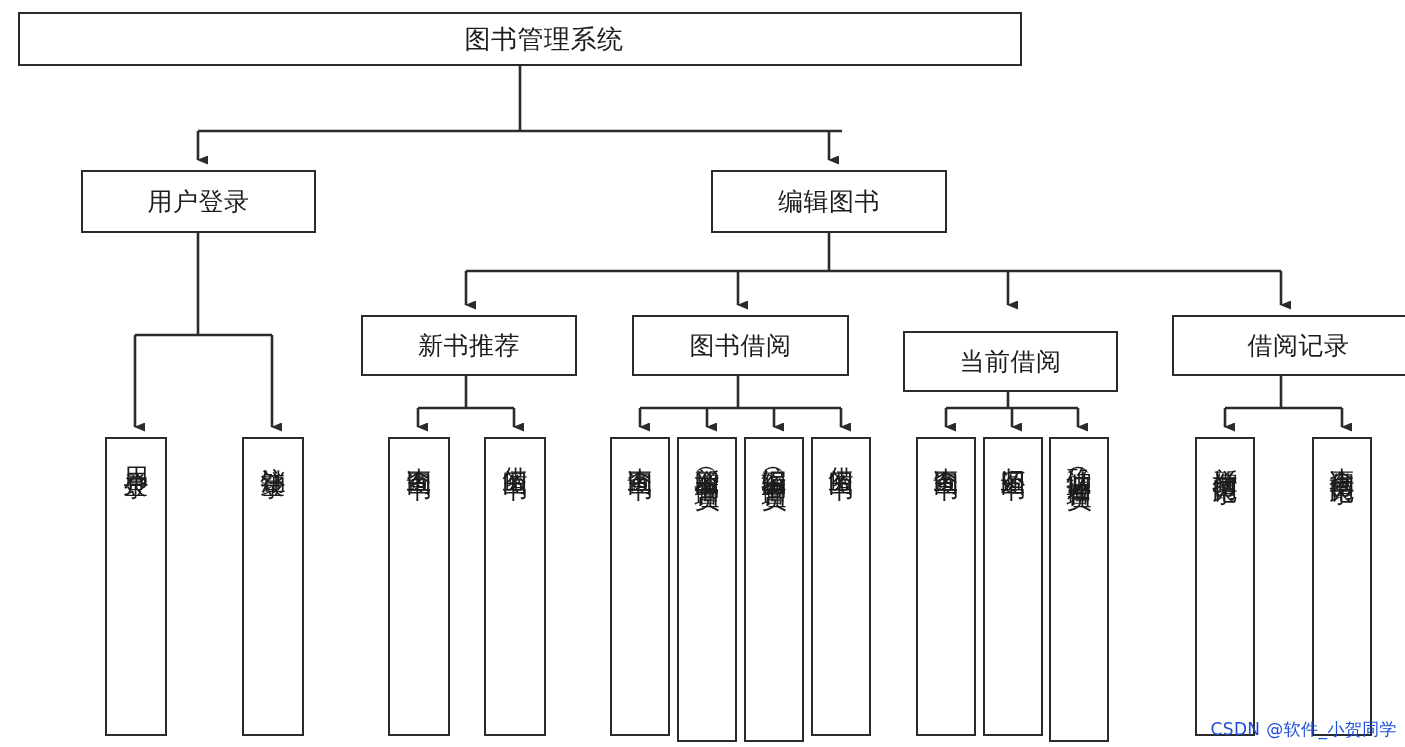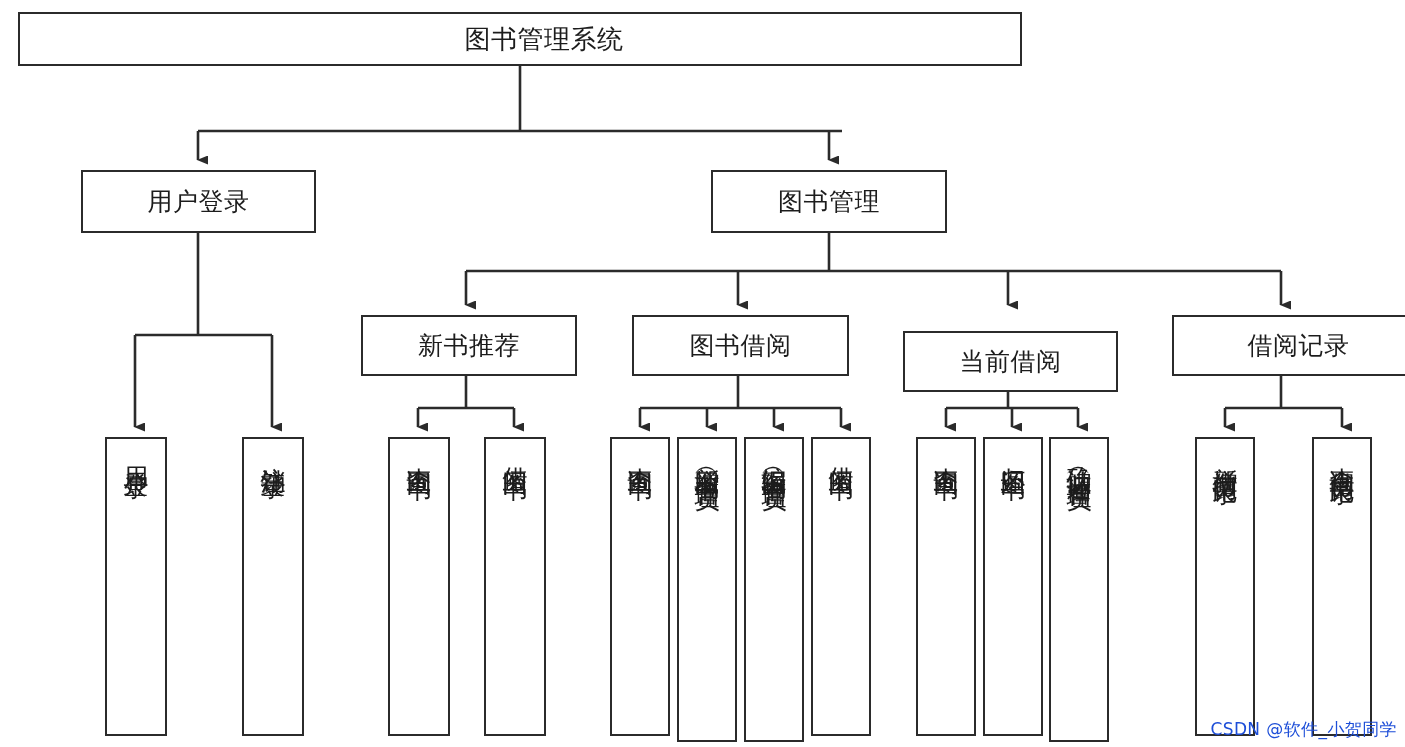--- a/index.html
+++ b/index.html
@@ -127,21 +127,21 @@
   </svg>
 
   <div class="node horizontal" id="root-node" style="left:18px; top:12px; width:1004px; height:54px;padding-left:48px;">
     <span class="label">图书管理系统</span>
   </div>
 
   <div class="node horizontal" style="left:81px; top:170px; width:235px; height:63px;">
     <span class="label">用户登录</span>
   </div>
   <div class="node horizontal" style="left:711px; top:170px; width:236px; height:63px;">
-    <span class="label">图书管理</span>
+    <span class="label">编辑图书</span>
   </div>
 
   <div class="node horizontal" style="left:632px; top:315px; width:217px; height:61px;">
     <span class="label">图书借阅</span>
   </div>
   <div class="node horizontal" style="left:361px; top:315px; width:216px; height:61px;">
     <span class="label">新书推荐</span>
   </div>
   <div class="node horizontal" style="left:903px; top:315px; width:215px; height:61px;margin-top:16px;">
     <span class="label">当前借阅</span>

